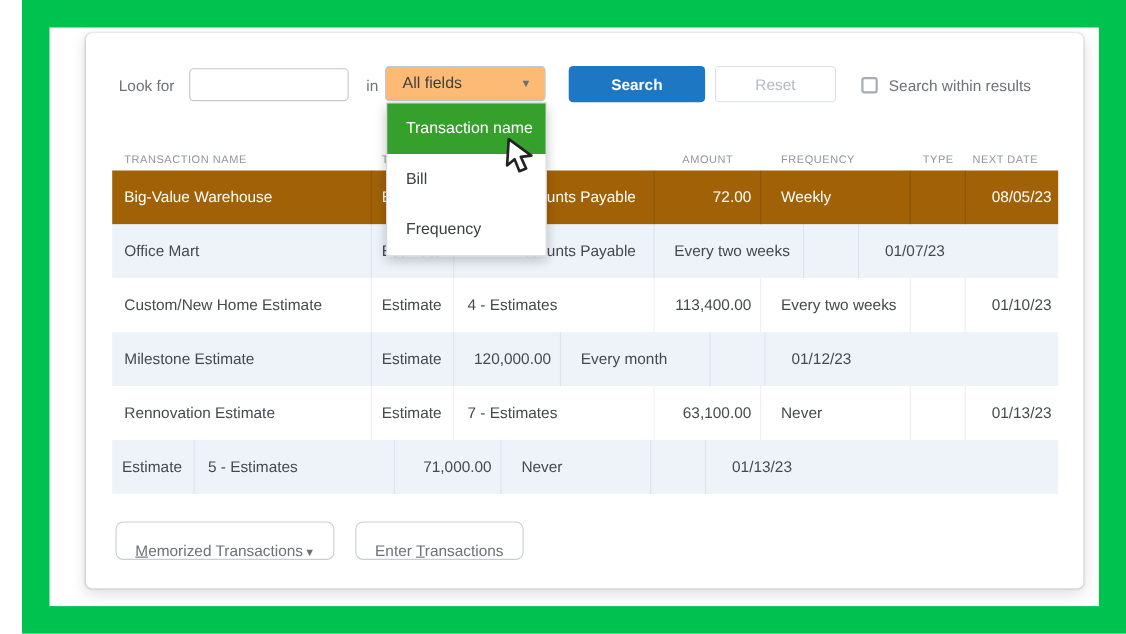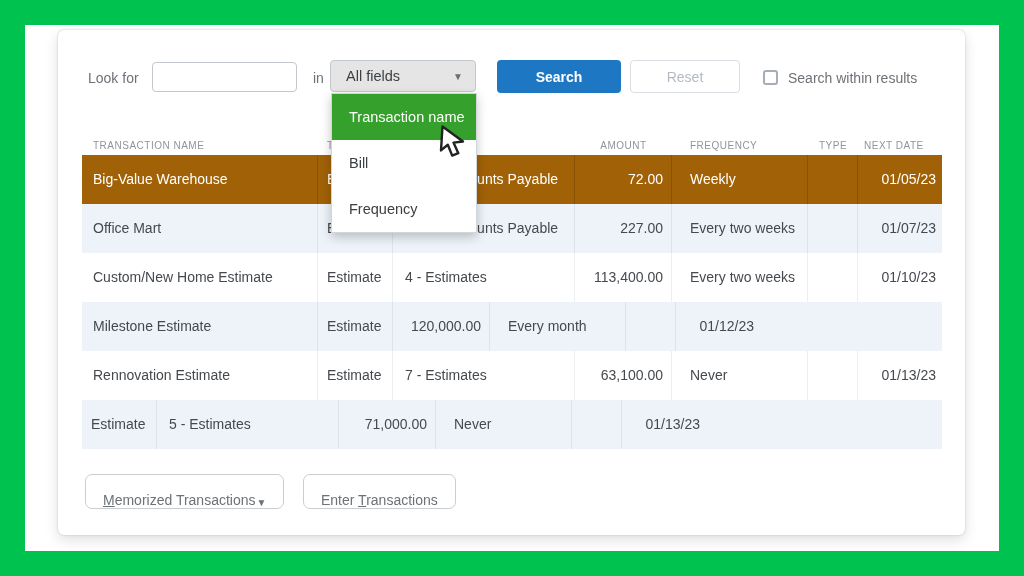--- a/index.html
+++ b/index.html
@@ -1,32 +1,32 @@
 <!DOCTYPE html>
 <html><head>
 <meta charset="utf-8">
 <style>
   * { margin:0; padding:0; box-sizing:border-box; }
   html,body { width:1024px; height:576px; overflow:hidden;
     font-family:"Liberation Sans", sans-serif; }
-  .frame { position:fixed; inset:0; background:#00c24f; }
+  .frame { position:fixed; inset:0; background:#00c24f;margin-left:20px; }
   .page  { position:absolute; inset:25px; background:#ffffff; }
   .card  { position:absolute; left:33px; top:5px; width:907px; height:505px;
            background:#fff; border-radius:6px;
            box-shadow:0 0 2px rgba(0,0,0,.22), 0 5px 14px rgba(0,0,0,.13); }
 
   
   .lbl { position:absolute; font-size:14px; color:#6d7277; white-space:nowrap; }
   .lbl-lookfor { left:30px; top:40px; }
   .lookfor-input { position:absolute; left:94px; top:32px; width:145px; height:30px;
       border:1px solid #c2c8ce; border-radius:4px; outline:none; font-size:14px;
       color:#3c4043; padding:0 8px; background:#fff; }
   .lbl-in { left:255px; top:40px; }
   .fieldselect { position:absolute; left:272px; top:30px; width:146px; height:32px;
-      border:1px solid #c2c8ce; border-radius:4px; background:#e5e5e5; display:flex;
+      border:1px solid #c2c8ce; border-radius:4px; background:#fdba74; display:flex;
       align-items:center; justify-content:space-between; padding:0 12px 0 15px;
       font-size:14.5px; color:#3c4043; cursor:pointer; }
   .fieldselect .caret { font-size:10px; color:#6a6f75; }
   .btn { position:absolute; top:30px; height:33px; border-radius:4px;
       font-size:14px; font-family:inherit; cursor:pointer; }
   .btn-search { left:439px; width:124px; background:#1e77c2; border:none;
       color:#fff; font-weight:bold; }
   .btn-reset  { left:572px; width:110px; background:#fff; color:#b4bac1;
       border:1px solid #dadee2; }
   .checkbox { position:absolute; left:705px; top:40px; width:15px; height:15px;
@@ -107,27 +107,26 @@
             <div class="hcell col6">NEXT DATE</div>
           </div>
         <div id="tbody">
             <div class="trow hl">
               <div class="cell col0">Big-Value Warehouse</div>
               <div class="cell col1">Estimate</div>
               <div class="cell col2 indent">Accounts Payable</div>
               <div class="cell col3">72.00</div>
               <div class="cell col4">Weekly</div>
               <div class="cell col5"></div>
-              <div class="cell col6">01/05/23</div>
+              <div class="cell col6">08/05/23</div>
             </div>
             <div class="trow alt">
               <div class="cell col0">Office Mart</div>
               <div class="cell col1">Estimate</div>
               <div class="cell col2 indent">Accounts Payable</div>
-              <div class="cell col3">227.00</div>
               <div class="cell col4">Every two weeks</div>
               <div class="cell col5"></div>
               <div class="cell col6">01/07/23</div>
             </div>
             <div class="trow">
               <div class="cell col0">Custom/New Home Estimate</div>
               <div class="cell col1">Estimate</div>
               <div class="cell col2">4 - Estimates</div>
               <div class="cell col3">113,400.00</div>
               <div class="cell col4">Every two weeks</div>

